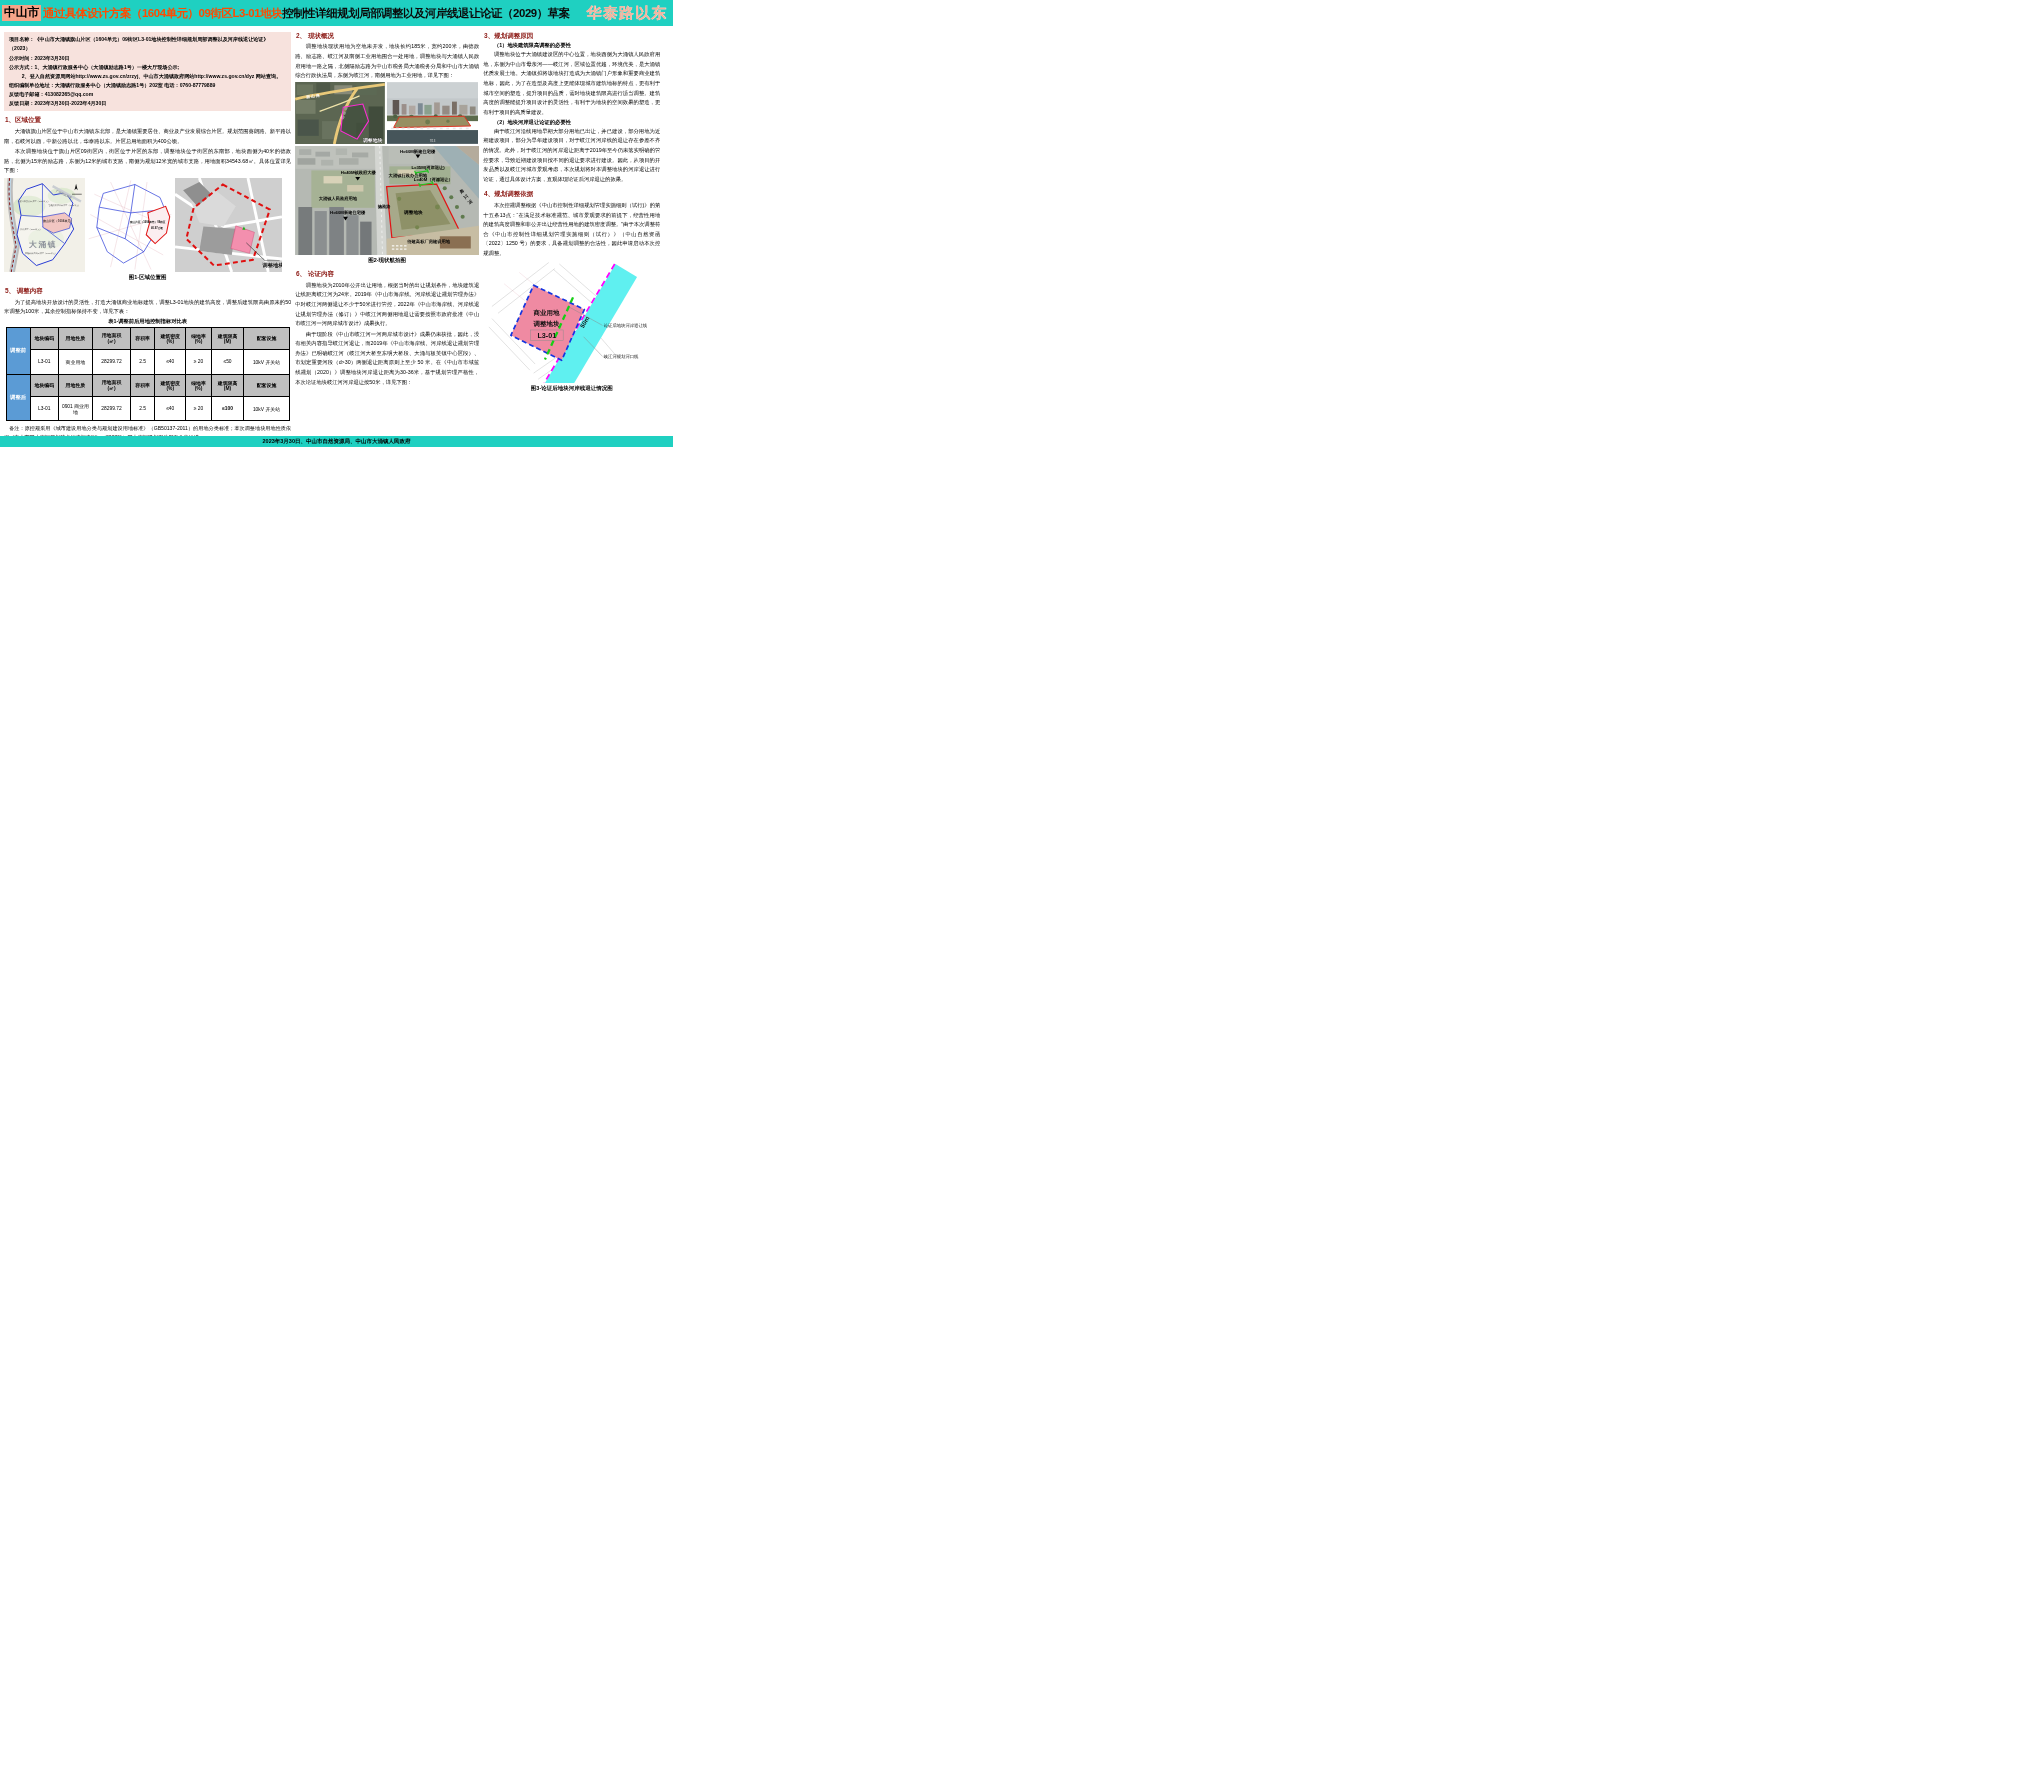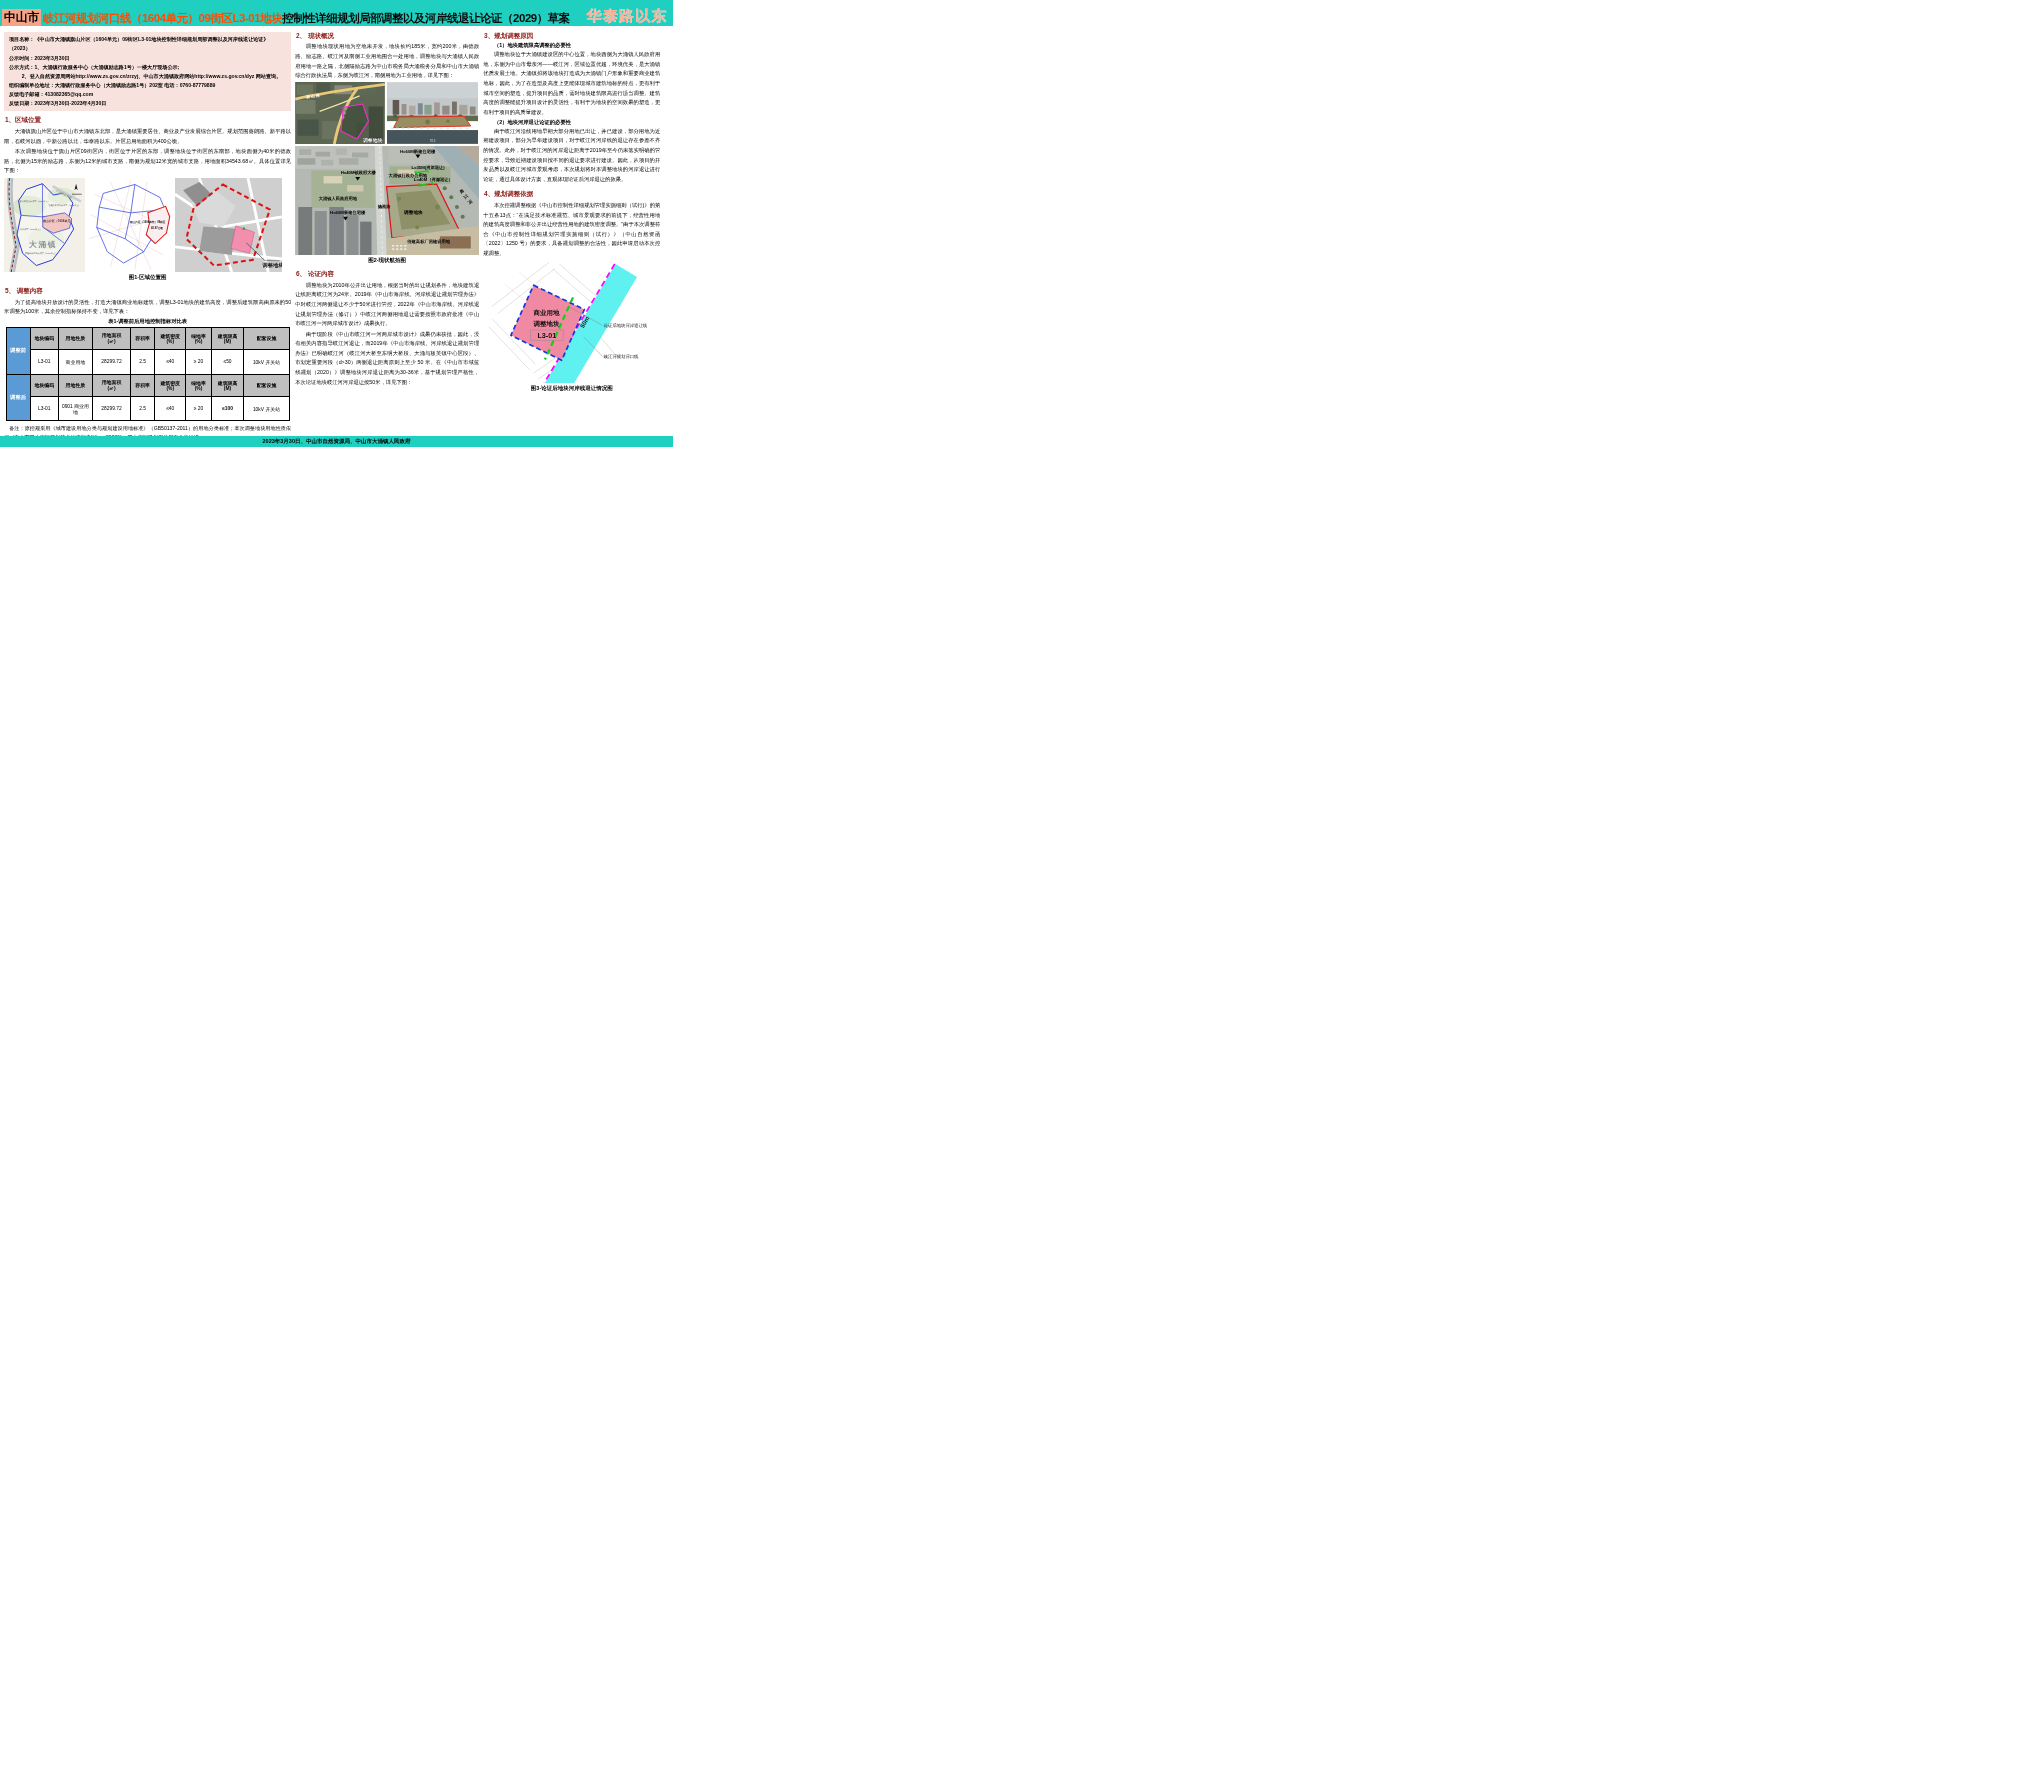--- a/index.html
+++ b/index.html
@@ -1,20 +1,20 @@
 <!DOCTYPE html>
 <html style="font-size:6.5px"><head>
 <meta charset="utf-8">
 <style>
   html,body{margin:0;padding:0;background:#ffffff;}
   .page{position:relative;width:673px;height:447px;background:#ffffff;overflow:hidden;
         font-family:"Liberation Sans","DejaVu Sans",sans-serif;color:#000;}
   
   .header{position:absolute;top:0;left:0;right:0;height:26px;background:#1fd0c1;
-          display:flex;align-items:flex-end;z-index:5;}
+          display:flex;align-items:center;z-index:5;}
   .city-box{background:#f5a488;color:#000;font-weight:bold;font-size:11.8px;
             margin-left:2px;padding:2.4px 2px;line-height:1;white-space:nowrap;}
   .main-title{font-size:11.4px;font-weight:bold;white-space:nowrap;margin-left:1.6px;letter-spacing:-0.4px;}
   .main-title .hl{color:#ff4b00;}
   .main-title .rest{color:#0a0a0a;}
   .stamp{margin-left:auto;margin-right:5.7px;font-size:15px;font-weight:bold;color:#f3b49e;
          letter-spacing:1.2px;text-shadow:0.4px 0.4px 0 #fde8e0;white-space:nowrap;}
   
   .footer{position:absolute;left:0;right:0;bottom:0;height:11px;background:#1fd0c1;
           display:flex;align-items:center;justify-content:center;font-size:5.5px;font-weight:bold;}
@@ -50,21 +50,21 @@
   .svgtext{font-family:"Liberation Sans","DejaVu Sans",sans-serif;}
 </style>
 </head>
 <body>
 
 <div class="page">
 
   <div class="header">
     <div class="city-box">中山市</div>
     <div class="main-title">
-      <span class="hl">岐江河规划河口线（1604单元）09街区L3-01地块</span><span class="rest">控制性详细规划局部调整以及河岸线退让论证（2029）草案</span>
+      <span class="hl">通过具体设计方案（1604单元）09街区L3-01地块</span><span class="rest">控制性详细规划局部调整以及河岸线退让论证（2029）草案</span>
     </div>
     <div class="stamp">华泰路以东</div>
   </div>
 
   <div class="content">
 
     <div class="col">
       <div class="info-box">
         <div class="line">项目名称：《中山市大涌镇旗山片区（1604单元）09街区L3-01地块控制性详细规划局部调整以及河岸线退让论证》（2023）</div>
         <div class="line">公示时间：2023年3月30日</div>

